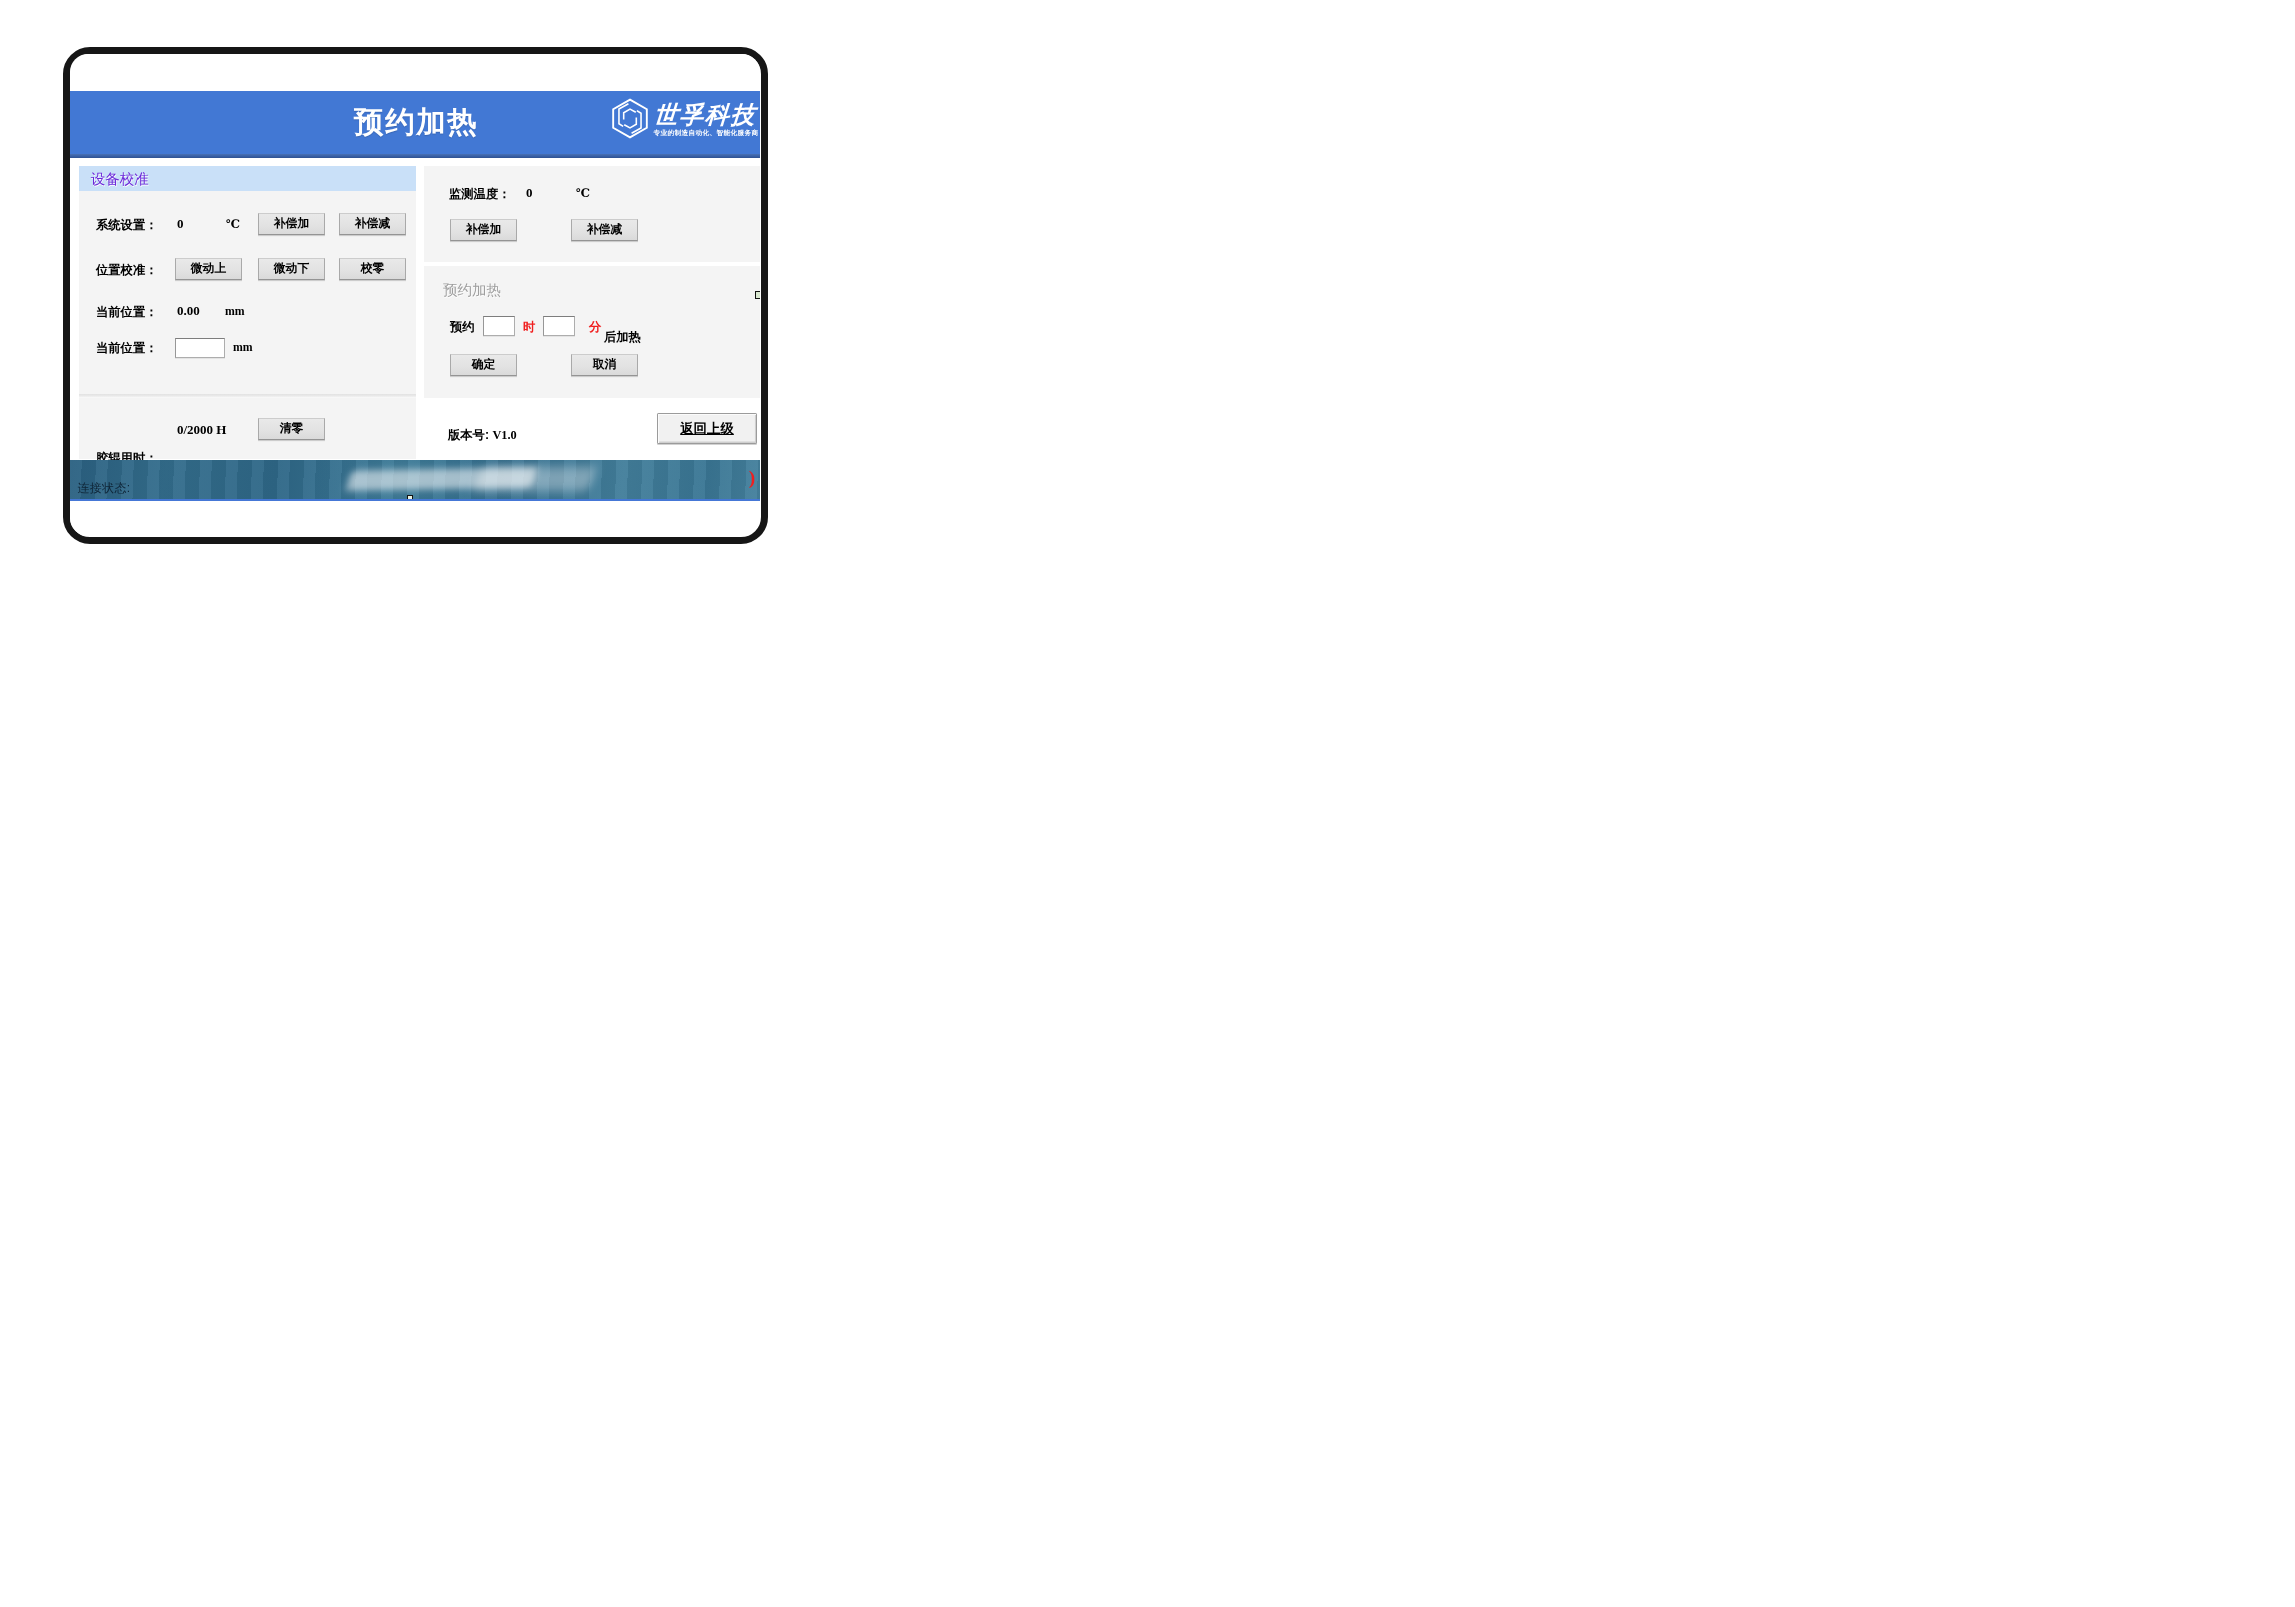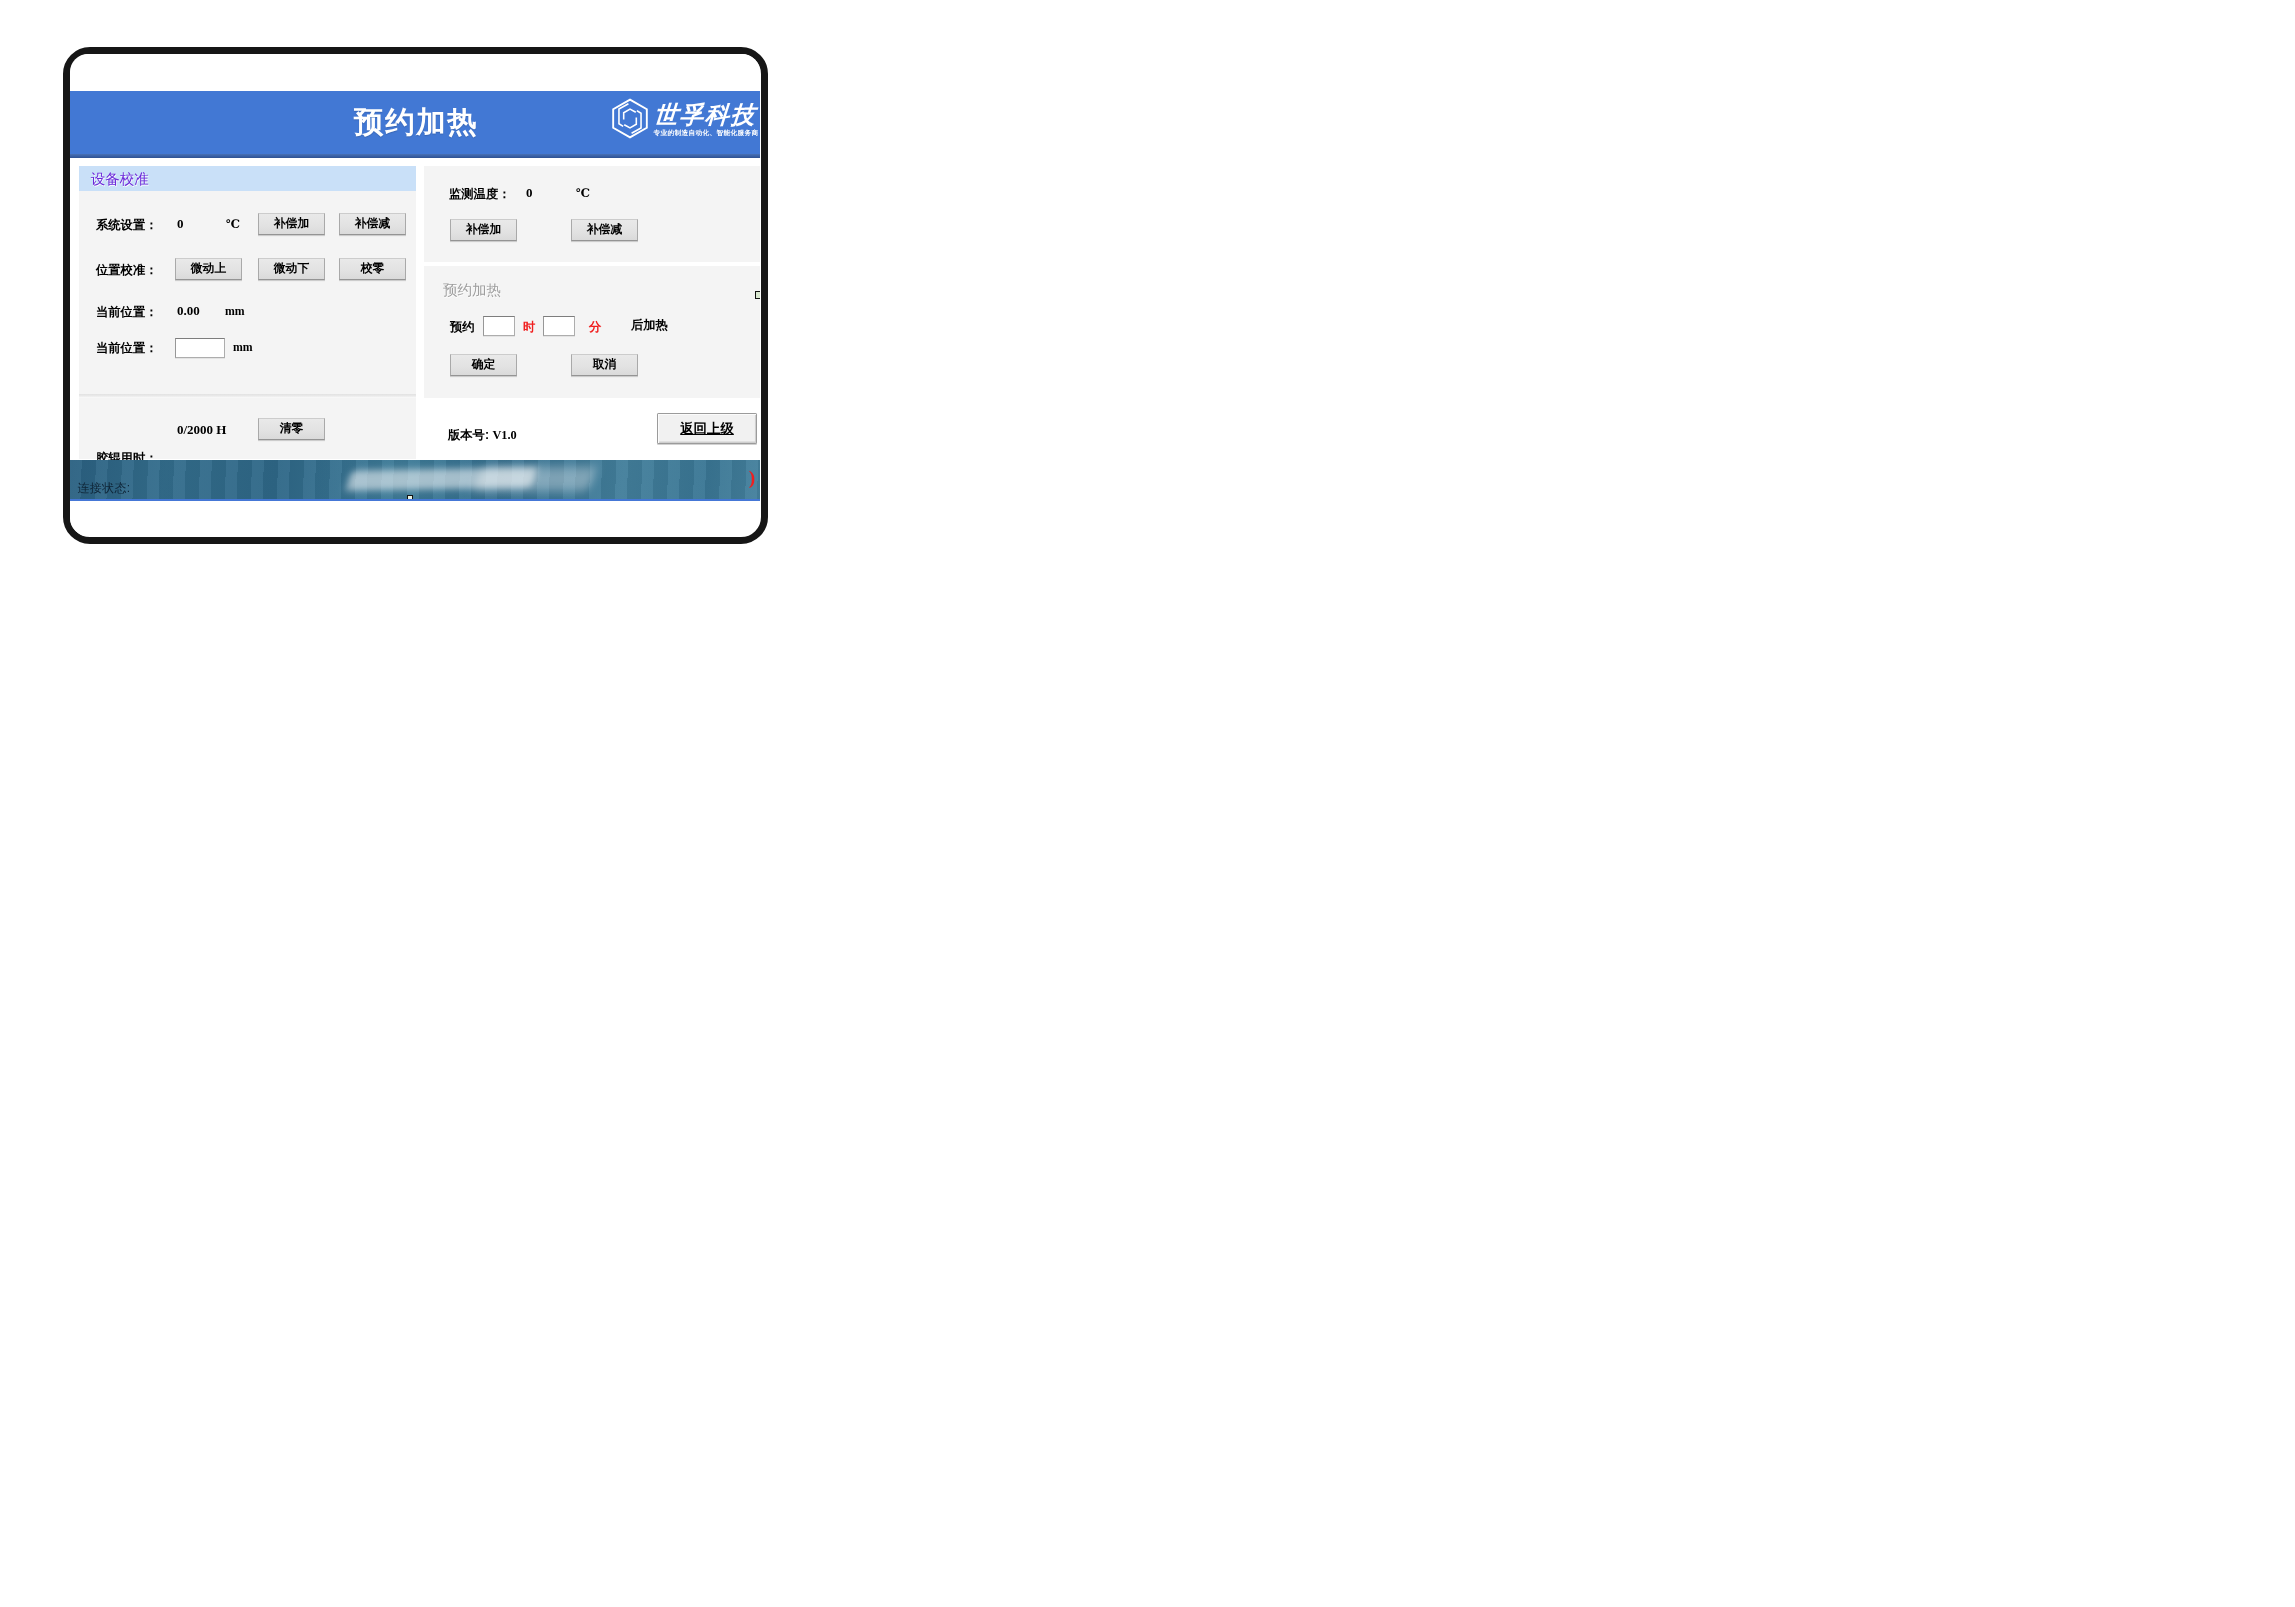--- a/index.html
+++ b/index.html
@@ -155,21 +155,21 @@
         <button class="btn" style="left:147px; top:53px;">补偿减</button>
       </div>
 
       <div class="panel panel-rm">
         <span class="ghost-title">预约加热</span>
         <span class="lbl" style="left:26px; top:53px;">预约</span>
         <input class="inputbox" style="left: 59px; top: 50px; width: 32px; height: 20.4px;" value="">
         <span class="lbl red" style="left:99px; top:53px;">时</span>
         <input class="inputbox" style="left: 119px; top: 50px; width: 32px; height: 20.4px;" value="">
         <span class="lbl red" style="left:165px; top:53px;">分</span>
-        <span class="lbl" style="left:180px; top:51px;margin-left:27px;">后加热</span>
+        <span class="lbl" style="left:180px; top:63px;">后加热</span>
         <button class="btn" style="left:26px; top:88px;">确定</button>
         <button class="btn" style="left:147px; top:88px;">取消</button>
       </div>
 
       <div class="version">
         <span>版本号:</span>
         <span class="vv">V1.0</span>
       </div>
       <button class="back-btn">返回上级</button>
 

